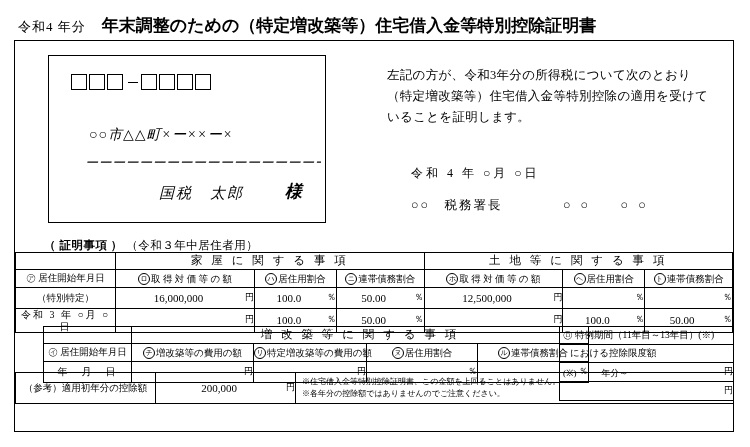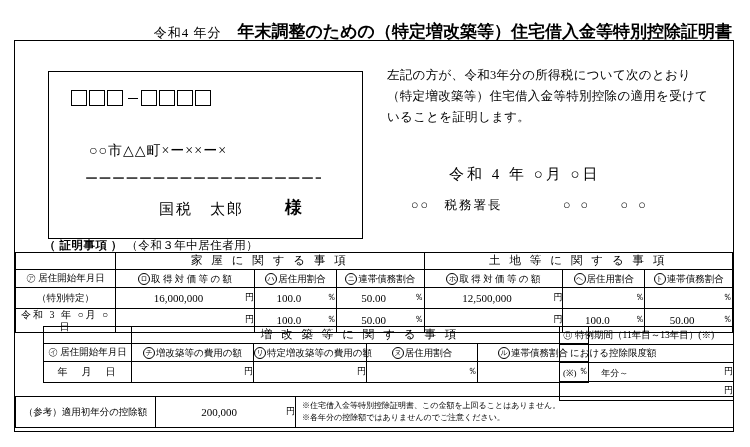--- a/index.html
+++ b/index.html
@@ -16,26 +16,25 @@
     width: 750px;
     height: 447px;
     background: #ffffff;
     overflow: hidden;
   }
 
   
   .title-row {
     position: absolute;
     left: 18px;
-    top: 18px;
+    top: 12px;
     width: 714px;
     height: 26px;
     display: flex;
     align-items: flex-end;
-    justify-content: flex-end;
   }
   .title-era {
     font-size: 13px;
     letter-spacing: 1px;
     white-space: nowrap;
     padding-bottom: 2px;
   }
   .title-main {
     font-size: 17px;
     font-weight: bold;
@@ -61,25 +60,26 @@
     position: absolute;
     left: 15px;
     top: 41px;
     width: 718px;
     height: 200px;
     box-sizing: border-box;
   }
   .addr-box {
     position: absolute;
     left: 33px;
-    top: 30px;
-    width: 315px;
+    top: 14px;
+    width: 278px;
     height: 168px;
     border: 1px solid #000;
     box-sizing: border-box;
+    font-style: italic;
   }
   .zip-blocks {
     position: absolute;
     left: 22px;
     top: 18px;
     display: flex;
     align-items: center;
     font-size: 15px;
     letter-spacing: 1px;
   }
@@ -139,24 +139,23 @@
     top: 24px;
     width: 326px;
     font-size: 12.5px;
     line-height: 21px;
     letter-spacing: 0.3px;
   }
   .stmt-date {
     position: absolute;
     left: 396px;
     top: 124px;
-    font-size: 15px;
+    font-size: 12px;
     letter-spacing: 3px;
     white-space: nowrap;
-    margin-left: 38px;
   }
   .stmt-office {
     position: absolute;
     left: 396px;
     top: 156px;
     font-size: 12.5px;
     letter-spacing: 2px;
     white-space: nowrap;
   }
   .stmt-seal {
@@ -439,21 +438,21 @@
       </td>
     </tr>
     <tr>
       <td class="val" style="height:18px;">
         <span class="unit">円</span><span class="num"></span>
       </td>
     </tr>
   </tbody>
     </table>
 
-  <table class="grid" style="left:15px; top:396px; width:718px;">
+  <table class="grid" style="left:15px; top:372px; width:718px;">
     <colgroup>
       <col style="width:140px">
       <col style="width:140px">
       <col style="width:438px">
     </colgroup>
     <tbody>
         <tr>
       <td class="row-label" style="height:30px;">（参考）適用初年分の控除額</td>
       <td class="val" style="height:30px;">
         <span class="unit">円</span><span class="num">200,000</span>

